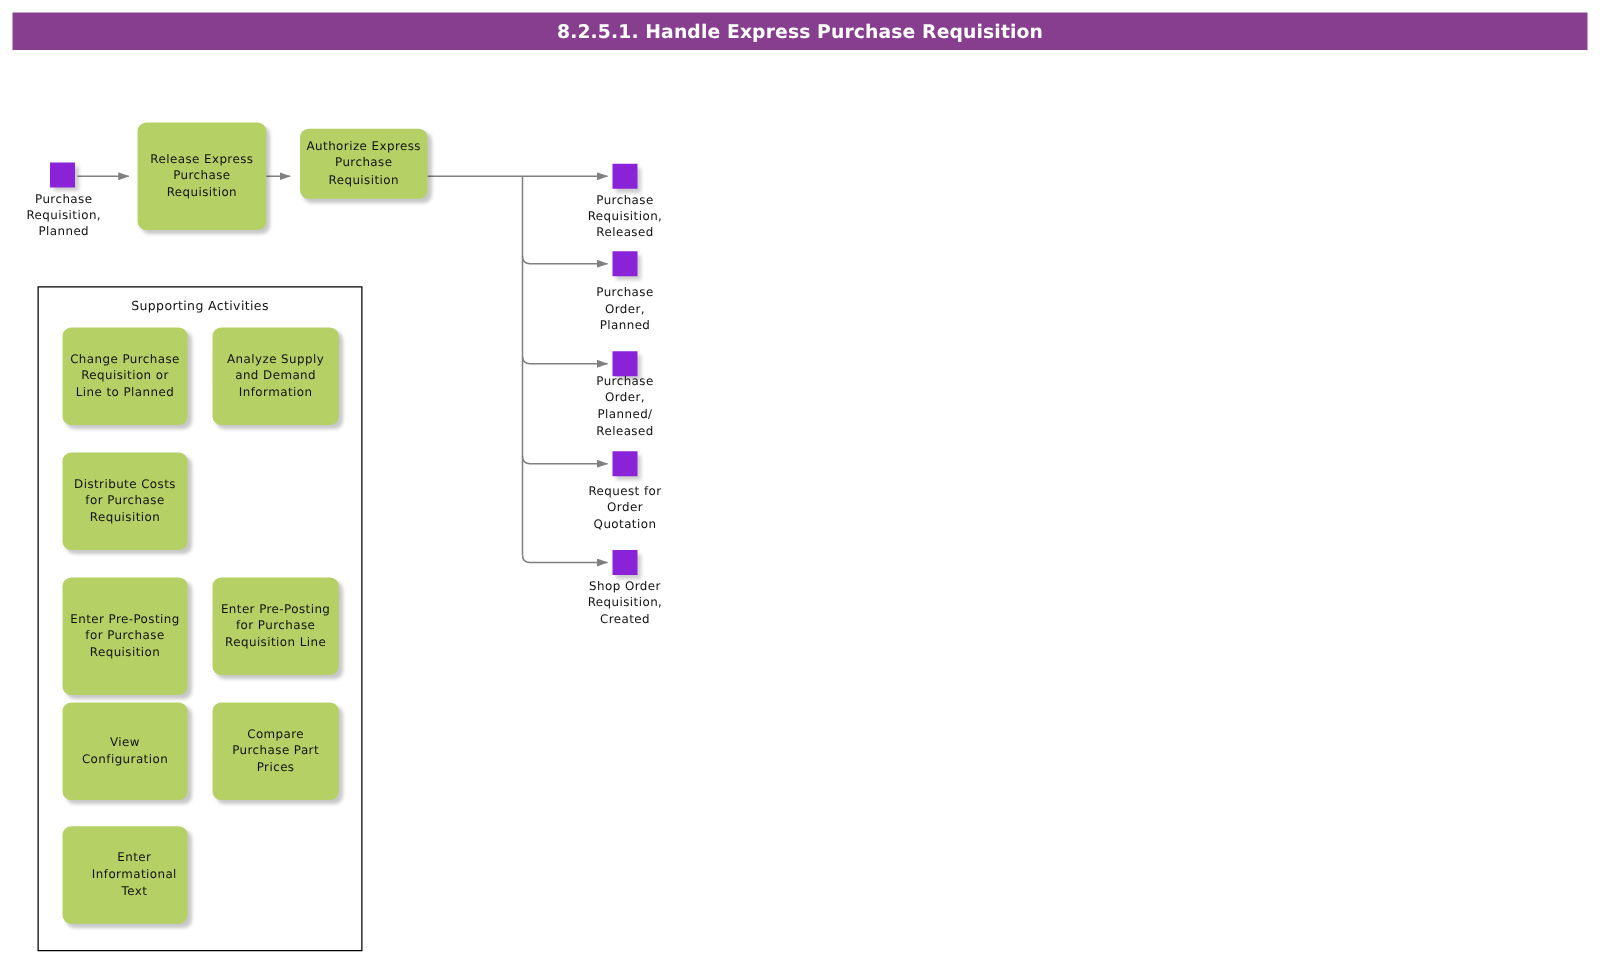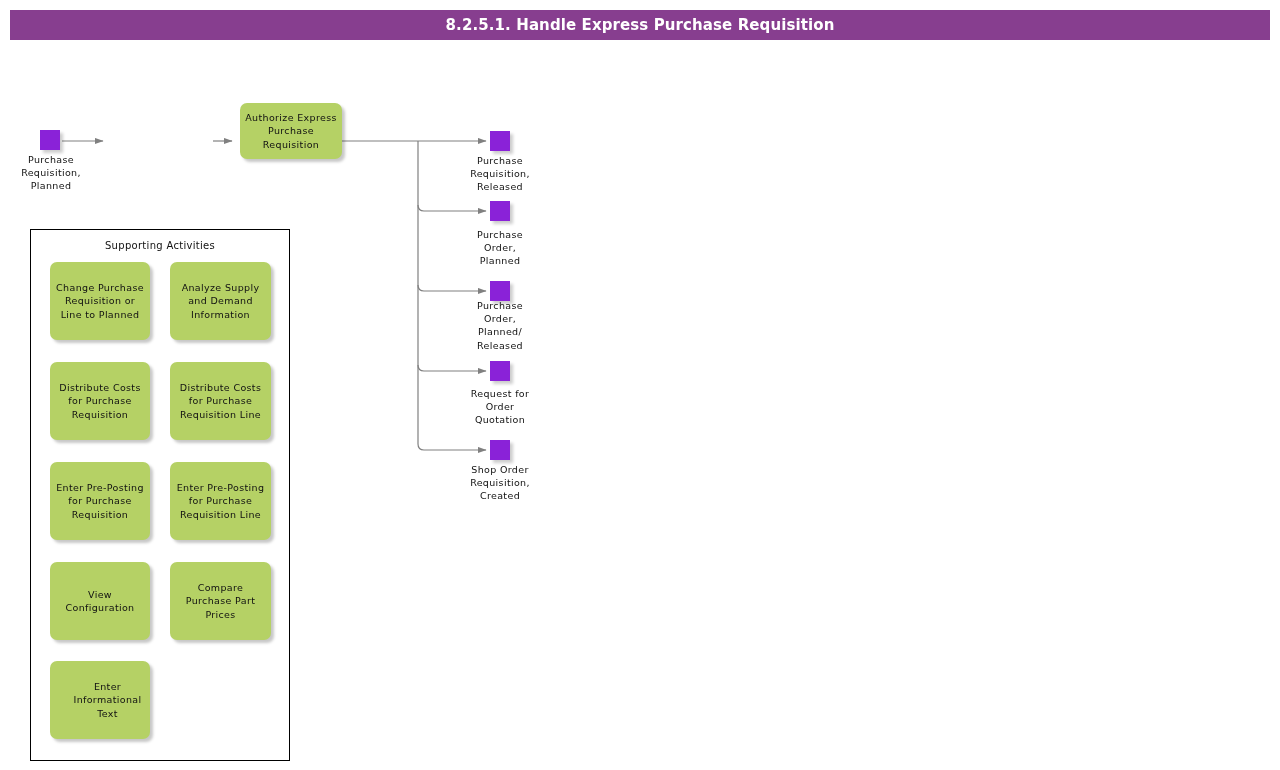--- a/index.html
+++ b/index.html
@@ -149,20 +149,23 @@
     <path d="M418,365 Q418,371 424,371 L486,371" stroke="#808080" stroke-width="1.2" fill="none" marker-end="url(#arrow)"></path>
   </svg>
 
   <div class="state-node" style="left:40px; top:130px;">
     <div class="swatch"></div>
   </div>
   <div class="state-label" style="left:0px; top:153px; width:102px;">Purchase
 Requisition,
 Planned</div>
 
+  <div class="activity" style="left:110px; top:98px; width:103px; height:86px;">
+    <span>Release Express Purchase Requisition</span>
+  </div>
 
   <div class="activity" style="left:240px; top:103px; width:102px; height:56px;">
     <span>Authorize Express Purchase Requisition</span>
   </div>
 
   <div class="state-node" style="left:490px; top:131px;">
     <div class="swatch"></div>
   </div>
   <div class="state-label" style="left:449px; top:154px; width:102px;">Purchase
 Requisition,
@@ -206,25 +209,22 @@
   </div>
 
   <div class="activity" style="left:170px; top:262px; width:101px; height:78px;">
     <span>Analyze Supply and Demand Information</span>
   </div>
 
   <div class="activity" style="left:50px; top:362px; width:100px; height:78px;">
     <span>Distribute Costs for Purchase Requisition</span>
   </div>
 
-  <div class="activity" style="left:170px; top:362px; width:101px; height:78px;">
-    <span>Distribute Costs for Purchase Requisition Line</span>
-  </div>
-
-  <div class="activity" style="left:50px; top:462px; width:100px; height:78px;">
+
+  <div class="activity" style="left:50px; top:462px; width:100px; height:94px;">
     <span>Enter Pre-Posting for Purchase Requisition</span>
   </div>
 
   <div class="activity" style="left:170px; top:462px; width:101px; height:78px;">
     <span>Enter Pre-Posting for Purchase Requisition Line</span>
   </div>
 
   <div class="activity" style="left:170px; top:562px; width:101px; height:78px;">
     <span>Compare Purchase Part Prices</span>
   </div>

